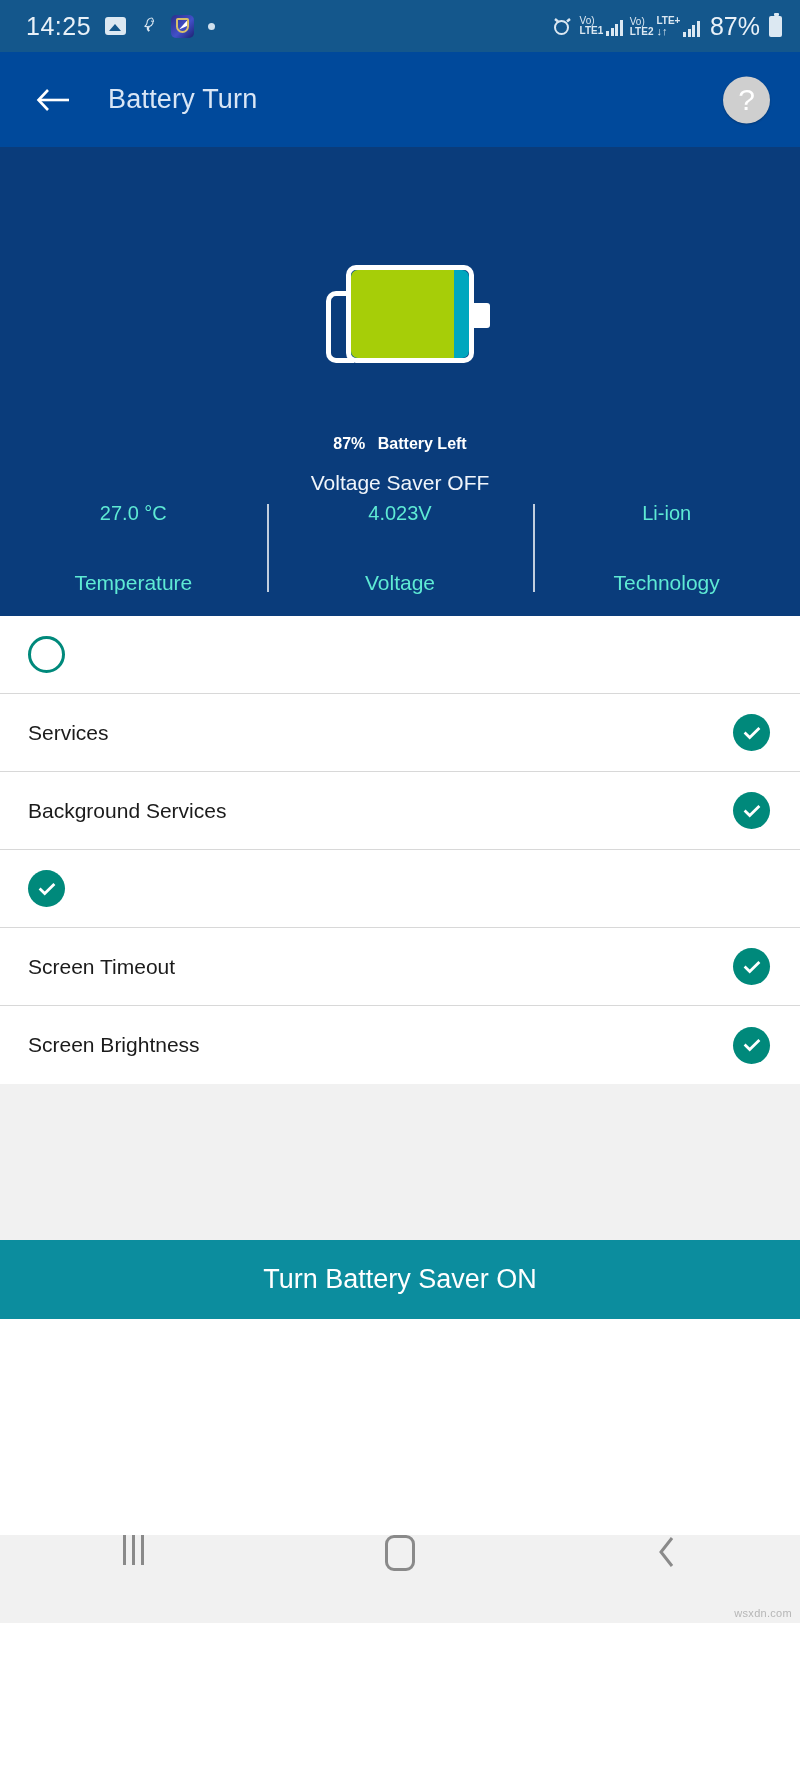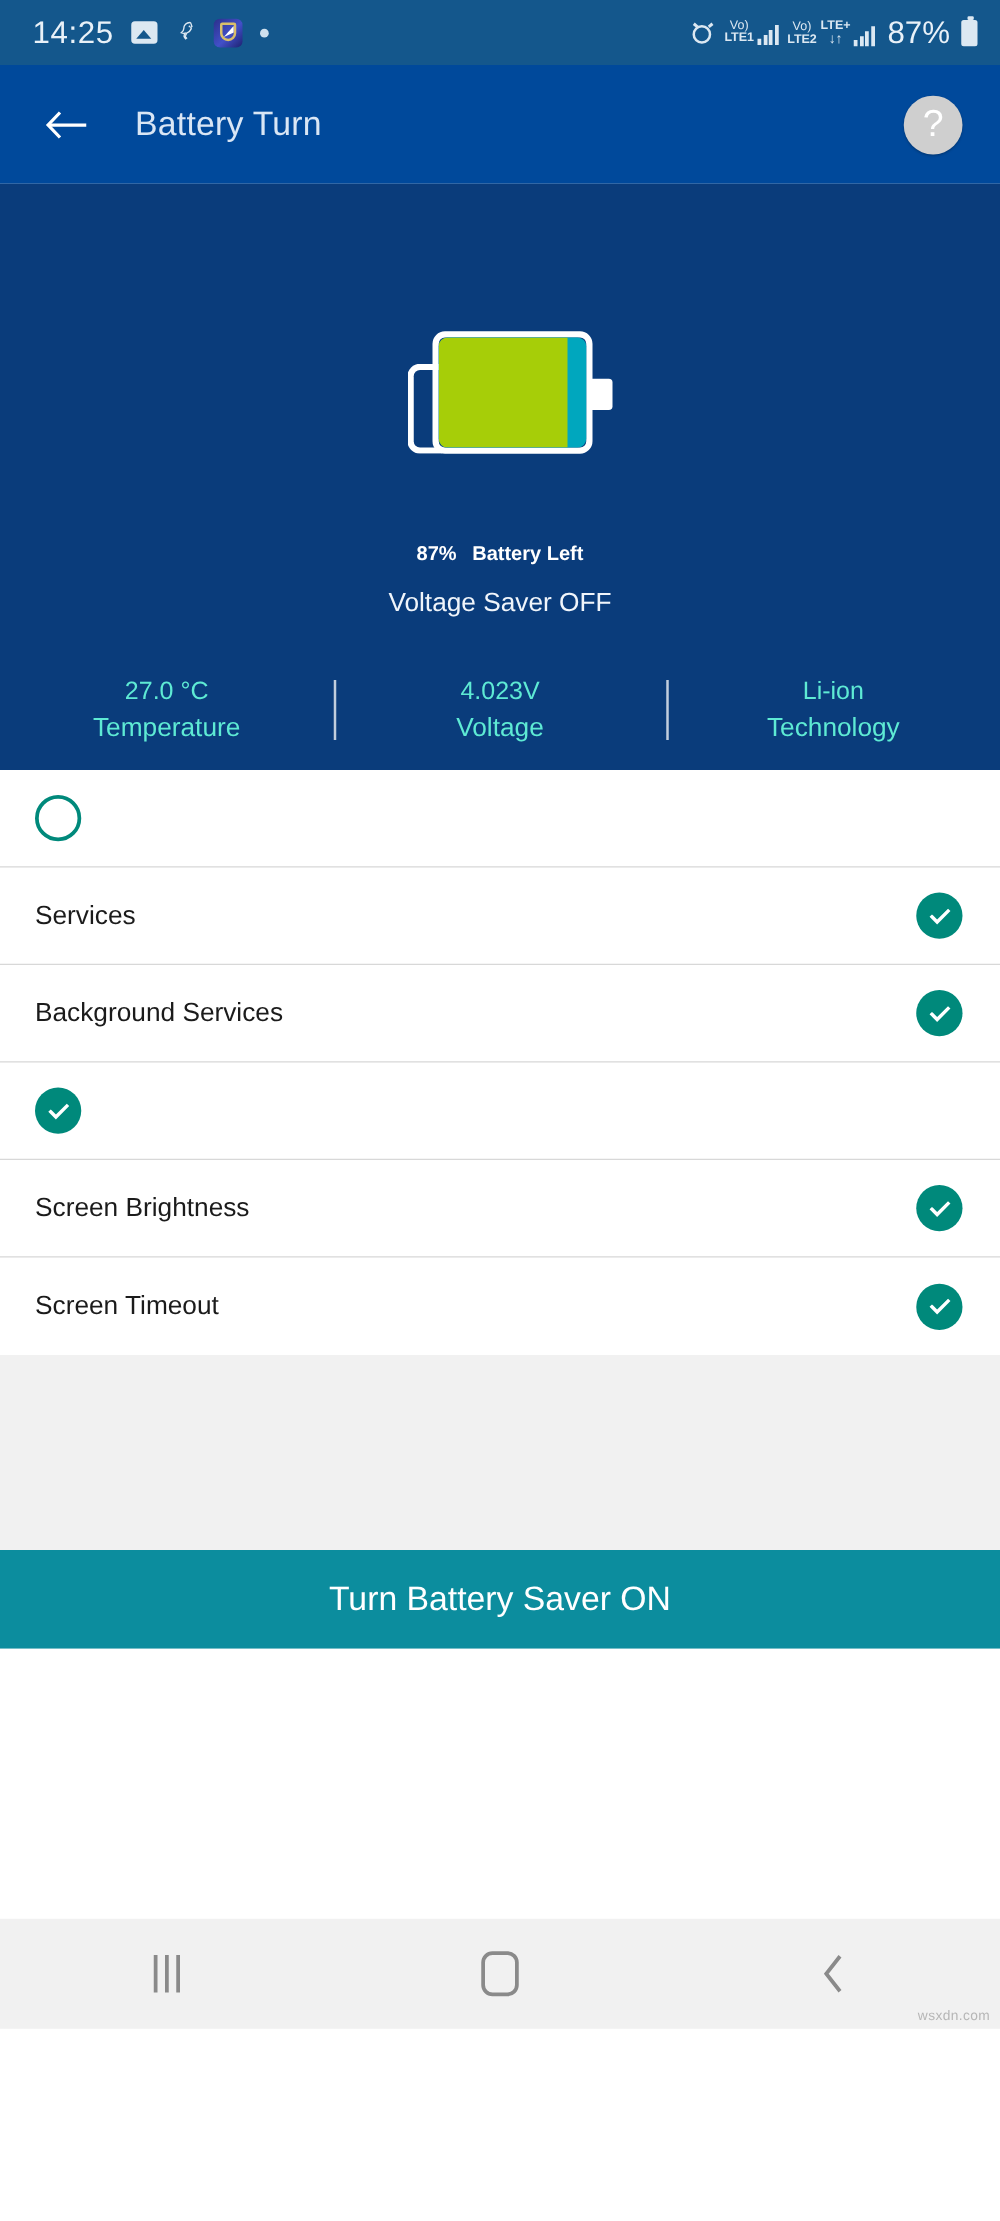--- a/index.html
+++ b/index.html
@@ -102,21 +102,21 @@
     width:15px;height:15px;
     border:2.5px solid #dce8f2;
     border-radius:50%;
     box-sizing:border-box;
   }
   .net-group { display:flex; align-items:flex-end; gap:3px; }
   .net-label {
     font-size: 10px;
     line-height: 10px;
     color: #dce8f2;
-    text-align: center;
+    text-align: left;
     font-family: "Liberation Sans", sans-serif;
   }
   .net-label b { font-weight: 700; display:block; }
   .bars {
     display: flex;
     align-items: flex-end;
     gap: 1.5px;
     height: 16px;
   }
   .bars i { width: 3px; background: #dce8f2; display:block; }
@@ -272,21 +272,21 @@
     position: relative;
   }
   .stat + .stat:before {
     content:"";
     position: absolute;
     left: 0; top: 6px; bottom: 6px;
     width: 2px;
     background: rgba(255,255,255,.75);
   }
   .stat-val { font-size: 20px; line-height: 30px; }
-  .stat-lbl { font-size: 21px; line-height: 30px; }
+  .stat-lbl { font-size: 21px; line-height: 30px; margin-top: 40px; }
 
   
   .list { background: #ffffff; }
   .row {
     height: 78px;
     display: flex;
     align-items: center;
     padding: 0 30px 0 28px;
     box-sizing: border-box;
     border-bottom: 1px solid #d8d8d8;
@@ -326,21 +326,21 @@
     font-size: 27px;
     cursor: pointer;
   }
   .filler { background: #ffffff; height: 216px; }
 
   
   .navbar {
     height: 88px;
     background: #f1f1f1;
     display: flex;
-    align-items: center;
+    align-items: flex-start;
     position: relative;
   }
   .nav-btn {
     flex: 1;
     display: flex;
     align-items: center;
     justify-content: center;
     cursor: pointer;
   }
   .nav-recents {
@@ -494,30 +494,30 @@
 
   <div class="row">
     <div class="check on">
       <svg viewBox="0 0 24 24" width="22" height="22" aria-hidden="true">
         <path d="M5 12.5l4.5 4.5L19 7.5" fill="none" stroke="#ffffff" stroke-width="3" stroke-linecap="square"></path>
       </svg>
     </div>
   </div>
 
   <div class="row">
-    <div class="row-label">Screen Brightness</div>
+    <div class="row-label">Screen Timeout</div>
     <div class="check on">
       <svg viewBox="0 0 24 24" width="22" height="22" aria-hidden="true">
         <path d="M5 12.5l4.5 4.5L19 7.5" fill="none" stroke="#ffffff" stroke-width="3" stroke-linecap="square"></path>
       </svg>
     </div>
   </div>
 
   <div class="row">
-    <div class="row-label">Screen Timeout</div>
+    <div class="row-label">Screen Brightness</div>
     <div class="check on">
       <svg viewBox="0 0 24 24" width="22" height="22" aria-hidden="true">
         <path d="M5 12.5l4.5 4.5L19 7.5" fill="none" stroke="#ffffff" stroke-width="3" stroke-linecap="square"></path>
       </svg>
     </div>
   </div>
 </div>
 
 <div class="gap"></div>
 

